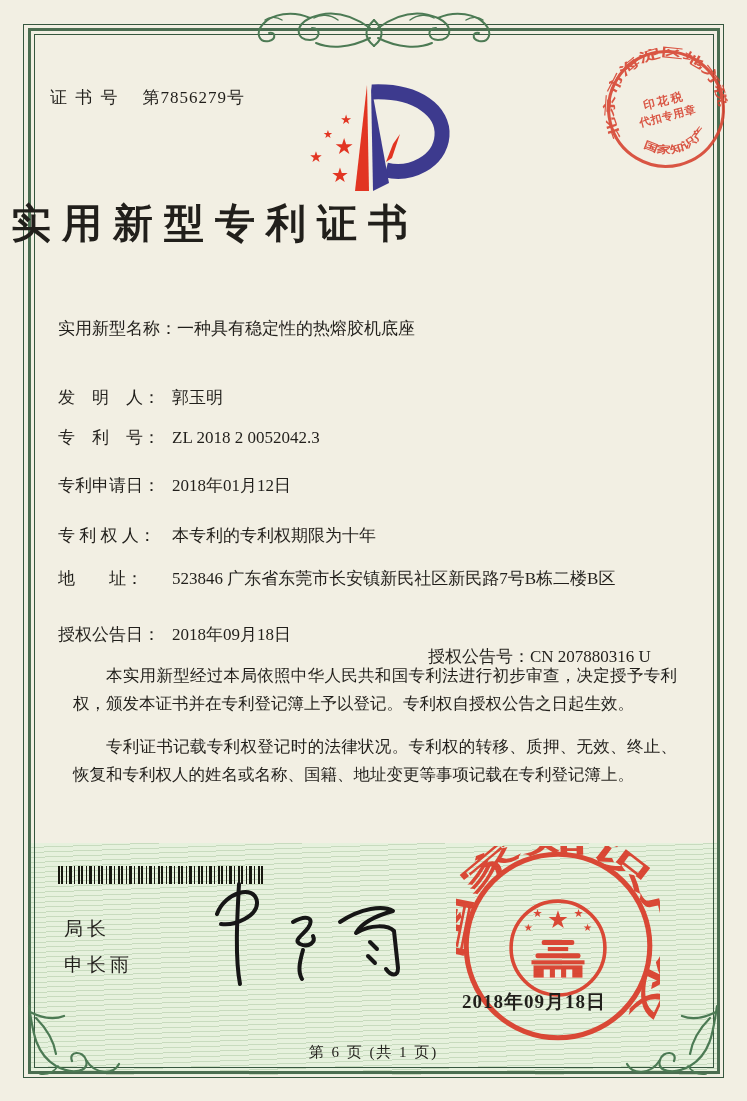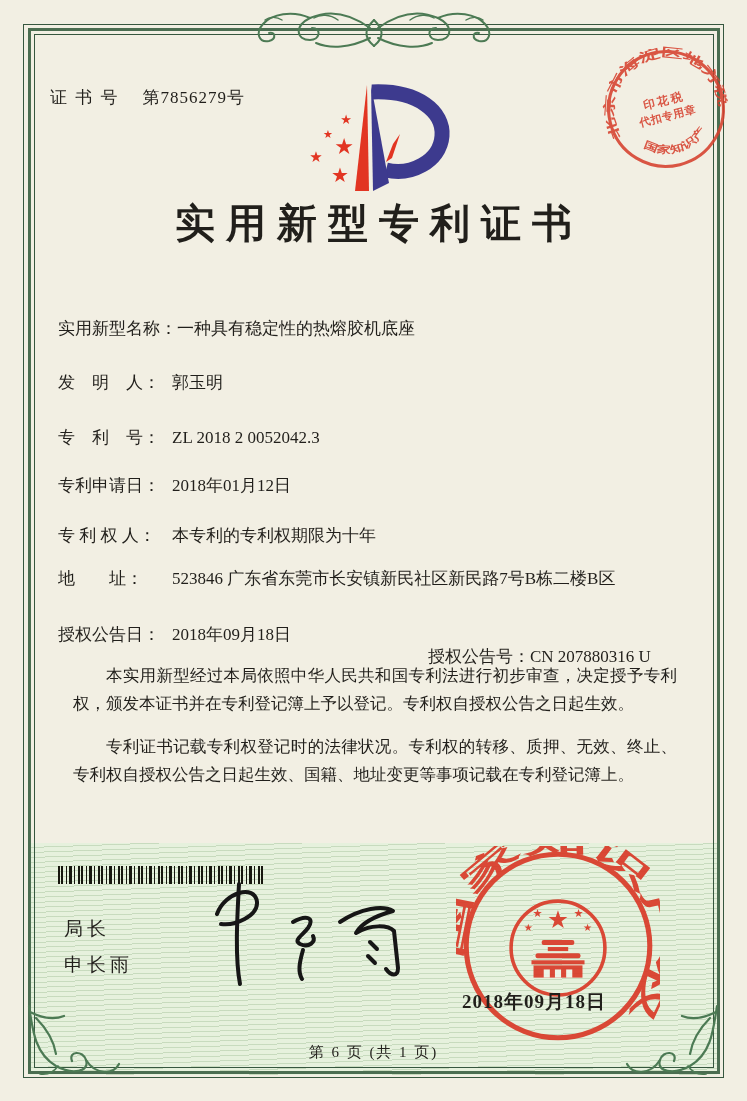--- a/index.html
+++ b/index.html
@@ -10,27 +10,27 @@
   
   .frame1{inset:24px 23px 23px 23px;border:1.5px solid #36573f}
   .frame2{inset:28px 27px 27px 28px;border:3px solid #4b6e51}
   .frame3{inset:34px 33px 33px 34px;border:1px solid #36573f}
   
   .band{left:30px;right:30px;top:843px;bottom:26px;background-color:#e6f1dd;
         background-image:repeating-linear-gradient(178deg,rgba(255,255,255,0) 0 4px,rgba(134,172,124,.32) 4px 5px);}
   
   .certno{left:50px;top:86px;font-size:17px;letter-spacing:2px;white-space:nowrap}
   .certno .num{margin-left:23px;letter-spacing:1px}
-  .doc-title{left:0;right:0;top:196px;text-align:center;font-size:40px;font-weight:bold;
+  .doc-title{left:0;right:0;top:196px;font-size:40px;font-weight:bold;
              letter-spacing:11px;text-indent:11px}
   
   .row{position:absolute;left:58px;font-size:17px;line-height:27px;white-space:nowrap}
   .row .label{display:inline-block;min-width:114px;vertical-align:top}
   .row .value{display:inline-block;vertical-align:top;white-space:normal;max-width:520px}
-  .r0{top:315px}.r1{top:369px}.r2{top:424px}.r3{top:472px}.r4{top:522px}.r5{top:565px}.r6{top:621px}
+  .r0{top:315px}.r1{top:384px}.r2{top:424px}.r3{top:472px}.r4{top:522px}.r5{top:565px}.r6{top:621px}
   .grantno{position:absolute;left:428px;top:645px;font-size:17px;white-space:nowrap}
   
   .bodytext{left:57px;top:646px;width:636px;font-size:16.5px;line-height:27.5px;text-align:justify}
   .bodytext p{margin:16px;text-indent:2em}
   
   .barcode{left:58px;top:866px;width:208px;height:18px;
      background:repeating-linear-gradient(90deg,#17170f 0 2px,transparent 2px 3px,#17170f 3px 5px,
      transparent 5px 8px,#17170f 8px 9px,transparent 9px 11px,#17170f 11px 14px,transparent 14px 16px,
      #17170f 16px 17px,transparent 17px 20px)}
   .sig-title{left:64px;top:916px;font-size:19px;letter-spacing:4px}
@@ -136,21 +136,21 @@
 </div>
 <div class="row r6">
   <span class="label">授权公告日：</span><span class="value">2018年09月18日</span>
 </div>
 <div class="grantno">
   <span>授权公告号：</span><span>CN 207880316 U</span>
 </div>
 
 <div class="abs bodytext">
   <p>本实用新型经过本局依照中华人民共和国专利法进行初步审查，决定授予专利权，颁发本证书并在专利登记簿上予以登记。专利权自授权公告之日起生效。</p>
-  <p>专利证书记载专利权登记时的法律状况。专利权的转移、质押、无效、终止、专利权自授权公告之日起生效、国籍、地址变更等事项记载在专利登记簿上。</p>
+  <p>专利证书记载专利权登记时的法律状况。专利权的转移、质押、无效、终止、恢复和专利权人的姓名或名称、国籍、地址变更等事项记载在专利登记簿上。</p>
 </div>
 
 <div class="abs barcode"></div>
 
 <div class="abs sig-title">局长</div>
 <div class="abs sig-name">申长雨</div>
 
 <svg class="abs" style="left:165px;top:872px" width="240" height="120" viewBox="0 0 240 120">
   <g fill="none" stroke="#161616" stroke-width="4" stroke-linecap="round" stroke-linejoin="round">
     <path d="M52,42 C60,20 90,12 92,30 C93,44 70,54 56,52"></path>

